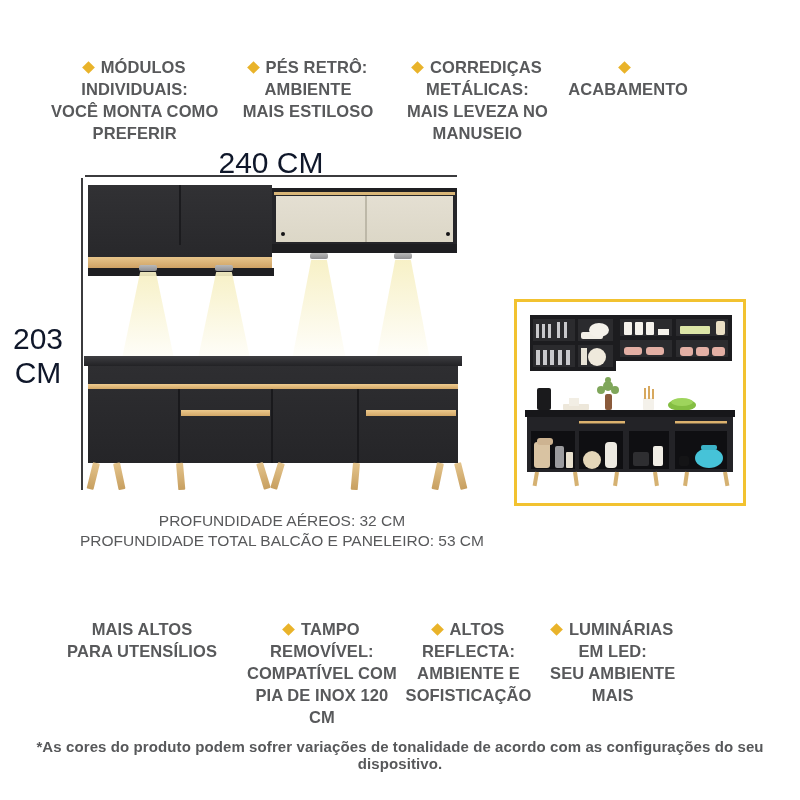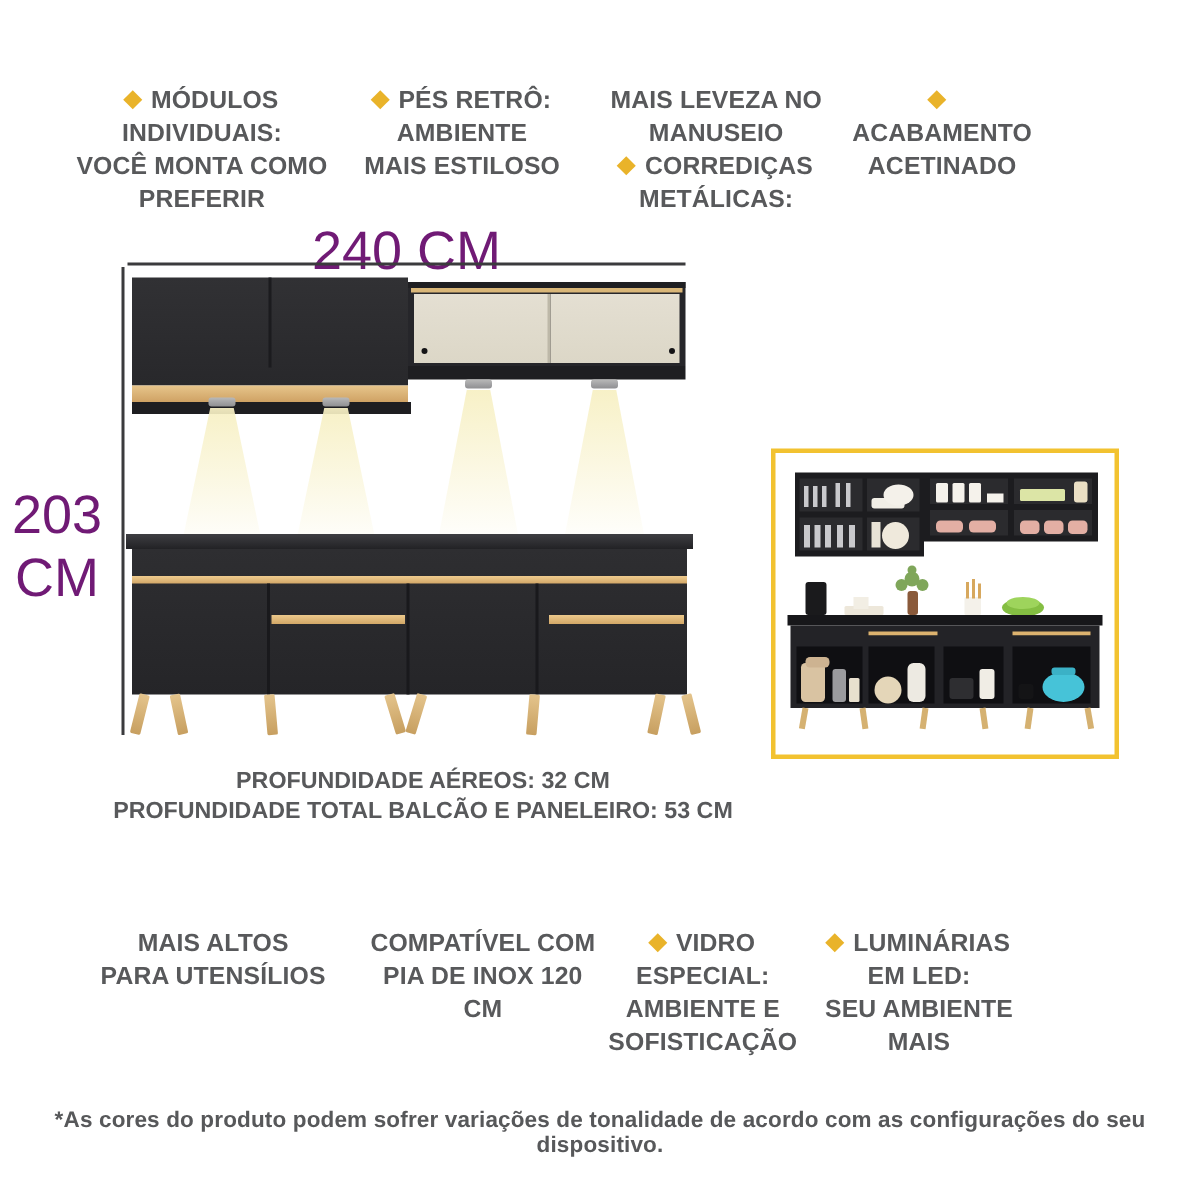--- a/index.html
+++ b/index.html
@@ -9,21 +9,21 @@
   
   .features-row { position:absolute; display:flex; width:688px;padding-left:40px; }
   .features-row.top { top:56px; }
   .features-row.bottom { top:618px; }
   .feature { text-align:center; color:#58595B; font-weight:bold; font-size:16.5px; line-height:22px; letter-spacing:.1px; }
   .f1 { width:238px; } .f2 { width:198px; } .f3 { width:228px; } .f4 { width:136px; }
   .b1 { width:252px; } .b2 { width:192px; } .b3 { width:170px; } .b4 { width:186px; }
   .diamond { display:inline-block; width:9px; height:9px; background:#E9B32A; transform:rotate(45deg); margin-right:8px; margin-bottom:1px; }
 
   
-  .dim-label { position:absolute; color:#701a75; font-size:36px; font-weight:400; }
+  .dim-label { position:absolute; color:#0f172a; font-size:30px; font-weight:400; }
   .w-label { top:146px; left:85px; width:372px; text-align:center; }
   .h-label { top:322px; left:0px; width:76px; text-align:center; }
   .w-line { position:absolute; top:175px; left:85px; width:372px; height:2px; background:#3B3B3D; }
   .h-line { position:absolute; top:178px; left:81px; width:2px; height:312px; background:#3B3B3D; }
 
   
   .up-left { position:absolute; left:88px; top:185px; width:184px; height:72px; background:linear-gradient(#313134,#28282B); }
   .up-left .seam { position:absolute; left:91px; top:0; width:2px; height:60px; background:#1B1B1E; }
   .up-left .wood { position:absolute; left:0; bottom:-11px; width:184px; height:11px; background:linear-gradient(#E7C58B,#CFA264); }
   .up-left .base { position:absolute; left:0; bottom:-19px; width:186px; height:8px; background:#1E1E21; }
@@ -41,21 +41,21 @@
   
   .low-top { position:absolute; left:84px; top:356px; width:378px; height:10px; background:linear-gradient(#3E3E42,#222225); }
   .low-body { position:absolute; left:88px; top:366px; width:370px; height:97px; background:linear-gradient(#2E2E31,#252528); }
   .low-wood { position:absolute; left:88px; top:384px; width:370px; height:5px; background:linear-gradient(#EECB8E,#D3A868); }
   .low-seam { position:absolute; top:389px; width:2px; height:74px; background:#19191C; }
   .handle-strip { position:absolute; top:410px; height:6px; background:linear-gradient(#ECC98C,#D2A767); }
   .leg { position:absolute; width:7px; height:27px; background:linear-gradient(#E4C48C,#C79F60); transform-origin:top center; border-radius:1px; }
 
   
   .depth-notes { position:absolute; top:511px; left:62px; width:440px; text-align:center;
-                 color:#58595B; font-size:15.5px; line-height:20px; font-weight:700; }
+                 color:#58595B; font-size:15.5px; line-height:20px; font-weight:400; }
 
   
   .thumb { position:absolute; left:514px; top:299px; width:232px; height:207px; border:3px solid #F2C230; background:#fff; }
 
   
   .footnote { position:absolute; top:738px; left:0; width:800px; text-align:center;
               color:#57585A; font-size:15px; font-weight:bold; letter-spacing:.1px; }
 </style>
 </head>
 <body>
@@ -65,26 +65,25 @@
   <div class="features-row top">
     <div class="feature f1">
       <div><span class="diamond"></span><span>MÓDULOS INDIVIDUAIS:</span></div>
       <div>VOCÊ MONTA COMO PREFERIR</div>
     </div>
     <div class="feature f2">
       <div><span class="diamond"></span><span>PÉS RETRÔ: AMBIENTE</span></div>
       <div>MAIS ESTILOSO</div>
     </div>
     <div class="feature f3">
+      <div><span class="diamond"></span><span>CORREDIÇAS METÁLICAS:</span></div>
       <div>MAIS LEVEZA NO MANUSEIO</div>
-      <div><span class="diamond"></span><span>CORREDIÇAS METÁLICAS:</span></div>
     </div>
     <div class="feature f4">
       <div><span class="diamond"></span><span>ACABAMENTO</span></div>
-      <div>ACETINADO</div>
     </div>
   </div>
 
   <div>
     <div class="dim-label w-label">240 CM</div>
     <div class="w-line"></div>
     <div class="dim-label h-label">203 CM</div>
     <div class="h-line"></div>
 
     <div class="up-left">
@@ -232,25 +231,26 @@
     <div>PROFUNDIDADE AÉREOS: 32 CM</div>
     <div>PROFUNDIDADE TOTAL BALCÃO E PANELEIRO: 53 CM</div>
   </div>
 
   <div class="features-row bottom">
     <div class="feature b1">
       <div>MAIS ALTOS</div>
       <div>PARA UTENSÍLIOS</div>
     </div>
     <div class="feature b2">
+      <div><span class="diamond"></span><span>TAMPO REMOVÍVEL:</span></div>
       <div>COMPATÍVEL COM</div>
       <div>PIA DE INOX 120 CM</div>
     </div>
     <div class="feature b3">
-      <div><span class="diamond"></span><span>VIDRO ESPECIAL:</span></div>
+      <div><span class="diamond"></span><span>ALTOS REFLECTA:</span></div>
       <div>AMBIENTE E</div>
       <div>SOFISTICAÇÃO</div>
     </div>
     <div class="feature b4">
       <div><span class="diamond"></span><span>LUMINÁRIAS EM LED:</span></div>
       <div>SEU AMBIENTE MAIS</div>
     </div>
   </div>
 
   <div class="footnote">*As cores do produto podem sofrer variações de tonalidade de acordo com as configurações do seu dispositivo.</div>

